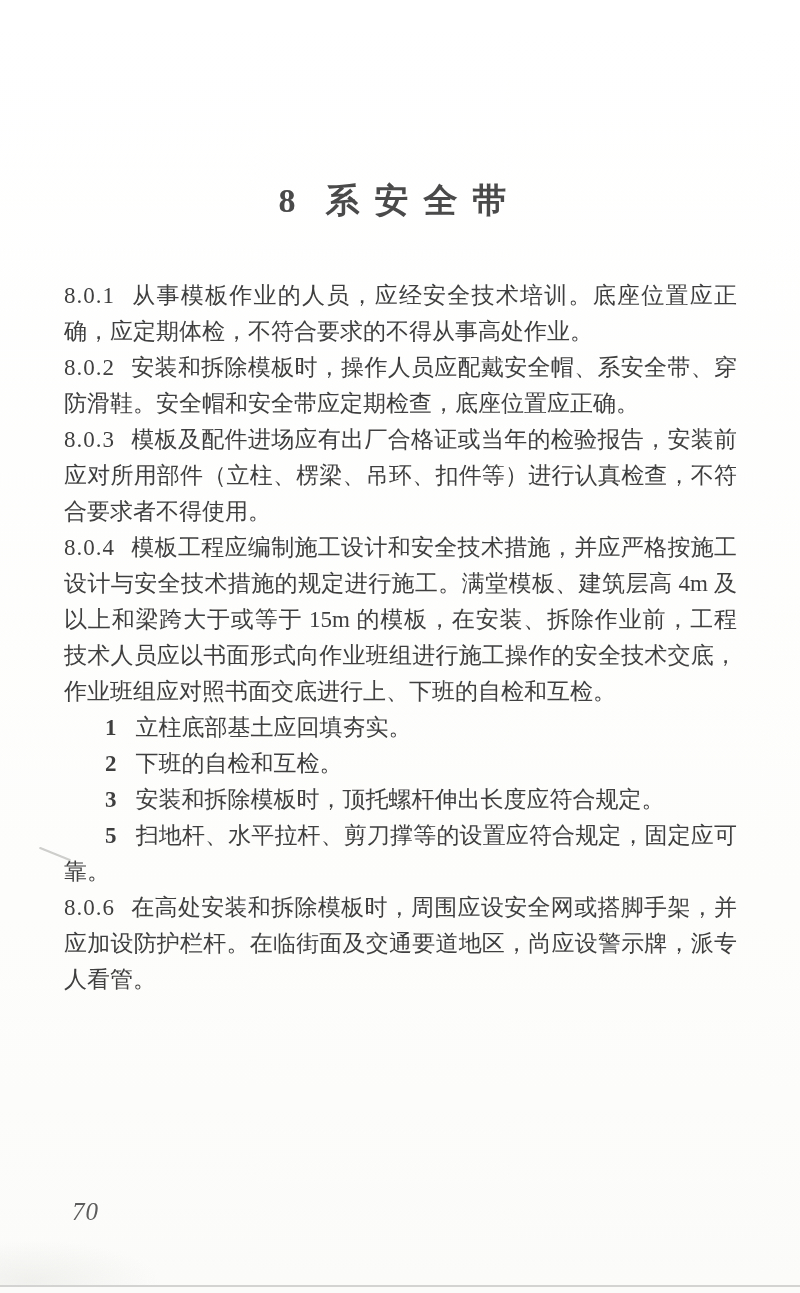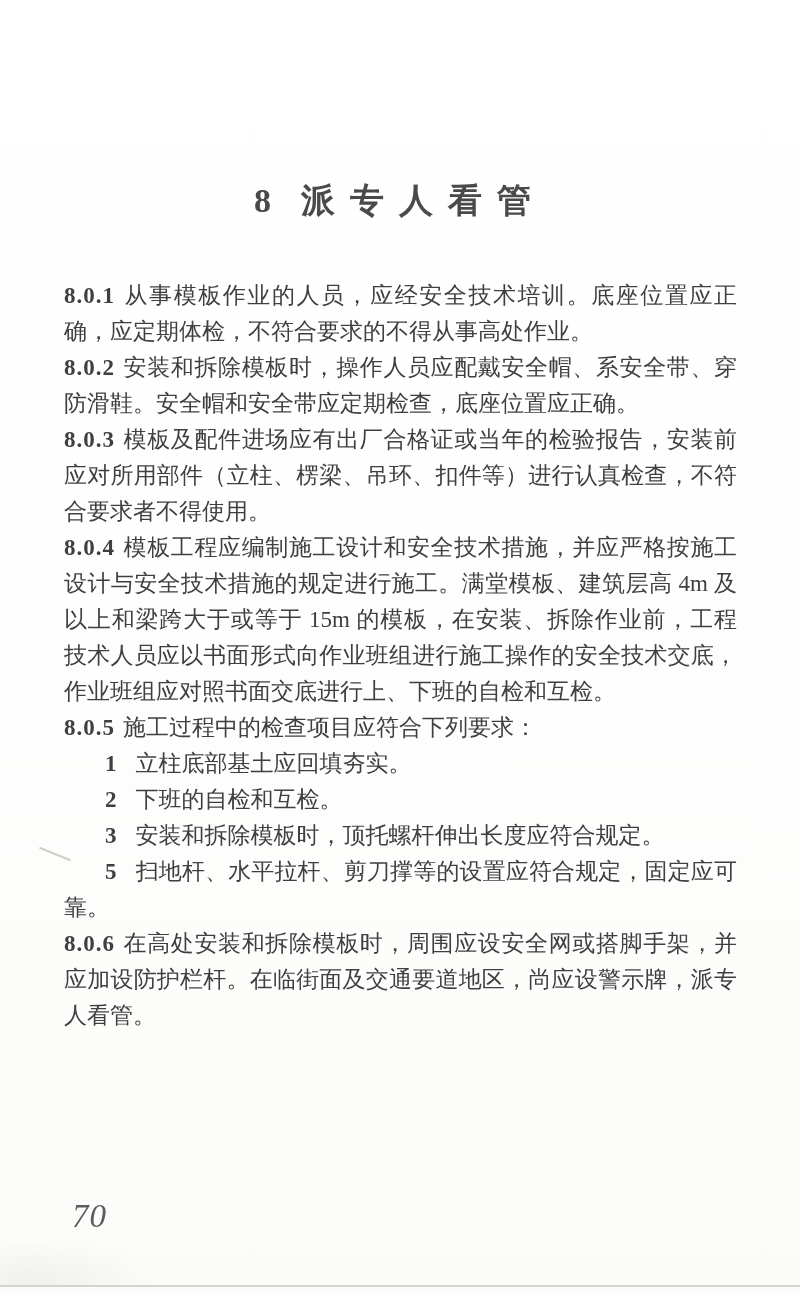--- a/index.html
+++ b/index.html
@@ -48,37 +48,37 @@
     font-size: 23px;
     line-height: 36px;
     text-align: justify;
     text-justify: inter-ideograph;
   }
   .para {
     margin: 0;
     padding: 0;
   }
   .sec-num {
-    font-weight: bold;
-    margin-right: 8px;
+    font-weight: normal;
+    margin-right: 16px;
     letter-spacing: 1px;
   }
   .list-item {
     text-indent: 41px;
   }
   .item-num {
     font-weight: bold;
     margin-right: 19px;
   }
   
   .page-number {
     position: absolute;
     top: 1198px;
     left: 72px;
-    font-size: 33px;
+    font-size: 25px;
     font-style: italic;
     color: #5c5c5c;
     letter-spacing: 1px;
   }
   
   .pencil-mark {
     position: absolute;
     top: 853px;
     left: 38px;
     width: 34px;
@@ -104,34 +104,33 @@
     height: 45px;
     background: radial-gradient(ellipse at 20% 90%, rgba(190,190,185,0.18), rgba(255,255,255,0) 70%);
   }
 </style>
 </head>
 <body>
 
 <div class="page">
 
   <div class="chapter-title">
-    <span class="ch-num">8</span><span class="ch-text">派专人看管</span>
+    <span class="ch-num">8</span><span class="ch-text">系安全带</span>
   </div>
 
   <div class="body-col">
 
     <p class="para"><span class="sec-num">8.0.1</span><span>从事模板作业的人员，应经安全技术培训。底座位置应正确，应定期体检，不符合要求的不得从事高处作业。</span></p>
 
     <p class="para"><span class="sec-num">8.0.2</span><span>安装和拆除模板时，操作人员应配戴安全帽、系安全带、穿防滑鞋。安全帽和安全带应定期检查，底座位置应正确。</span></p>
 
     <p class="para"><span class="sec-num">8.0.3</span><span>模板及配件进场应有出厂合格证或当年的检验报告，安装前应对所用部件（立柱、楞梁、吊环、扣件等）进行认真检查，不符合要求者不得使用。</span></p>
 
     <p class="para"><span class="sec-num">8.0.4</span><span>模板工程应编制施工设计和安全技术措施，并应严格按施工设计与安全技术措施的规定进行施工。满堂模板、建筑层高 4m 及以上和梁跨大于或等于 15m 的模板，在安装、拆除作业前，工程技术人员应以书面形式向作业班组进行施工操作的安全技术交底，作业班组应对照书面交底进行上、下班的自检和互检。</span></p>
 
-    <p class="para"><span class="sec-num">8.0.5</span><span>施工过程中的检查项目应符合下列要求：</span></p>
 
     <p class="para list-item"><span class="item-num">1</span><span>立柱底部基土应回填夯实。</span></p>
 
     <p class="para list-item"><span class="item-num">2</span><span>下班的自检和互检。</span></p>
 
     <p class="para list-item"><span class="item-num">3</span><span>安装和拆除模板时，顶托螺杆伸出长度应符合规定。</span></p>
 
 
     <p class="para list-item"><span class="item-num">5</span><span>扫地杆、水平拉杆、剪刀撑等的设置应符合规定，固定应可靠。</span></p>
 

